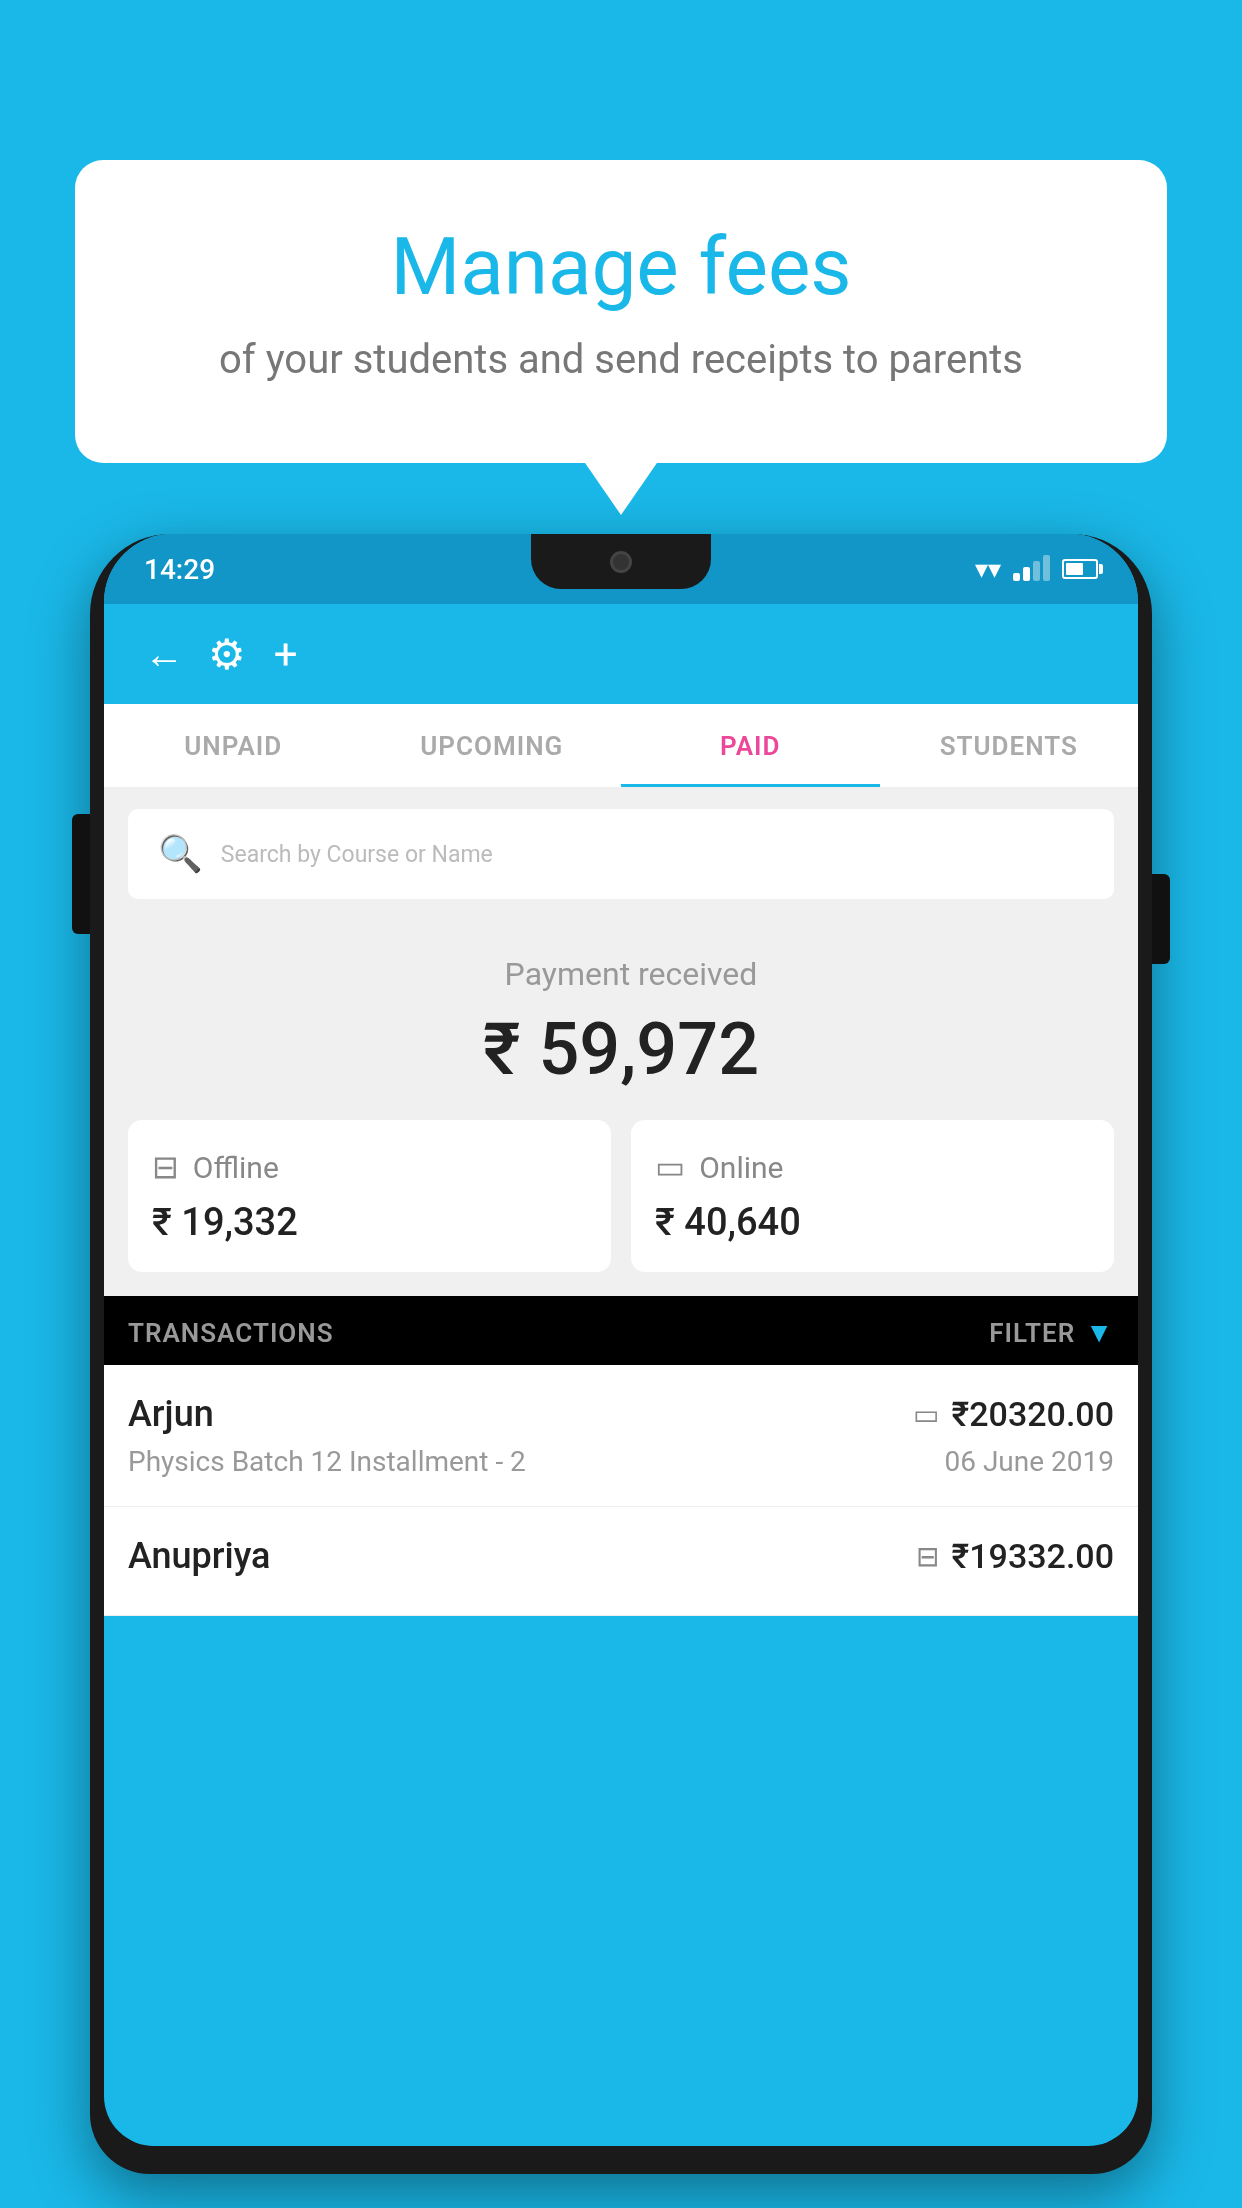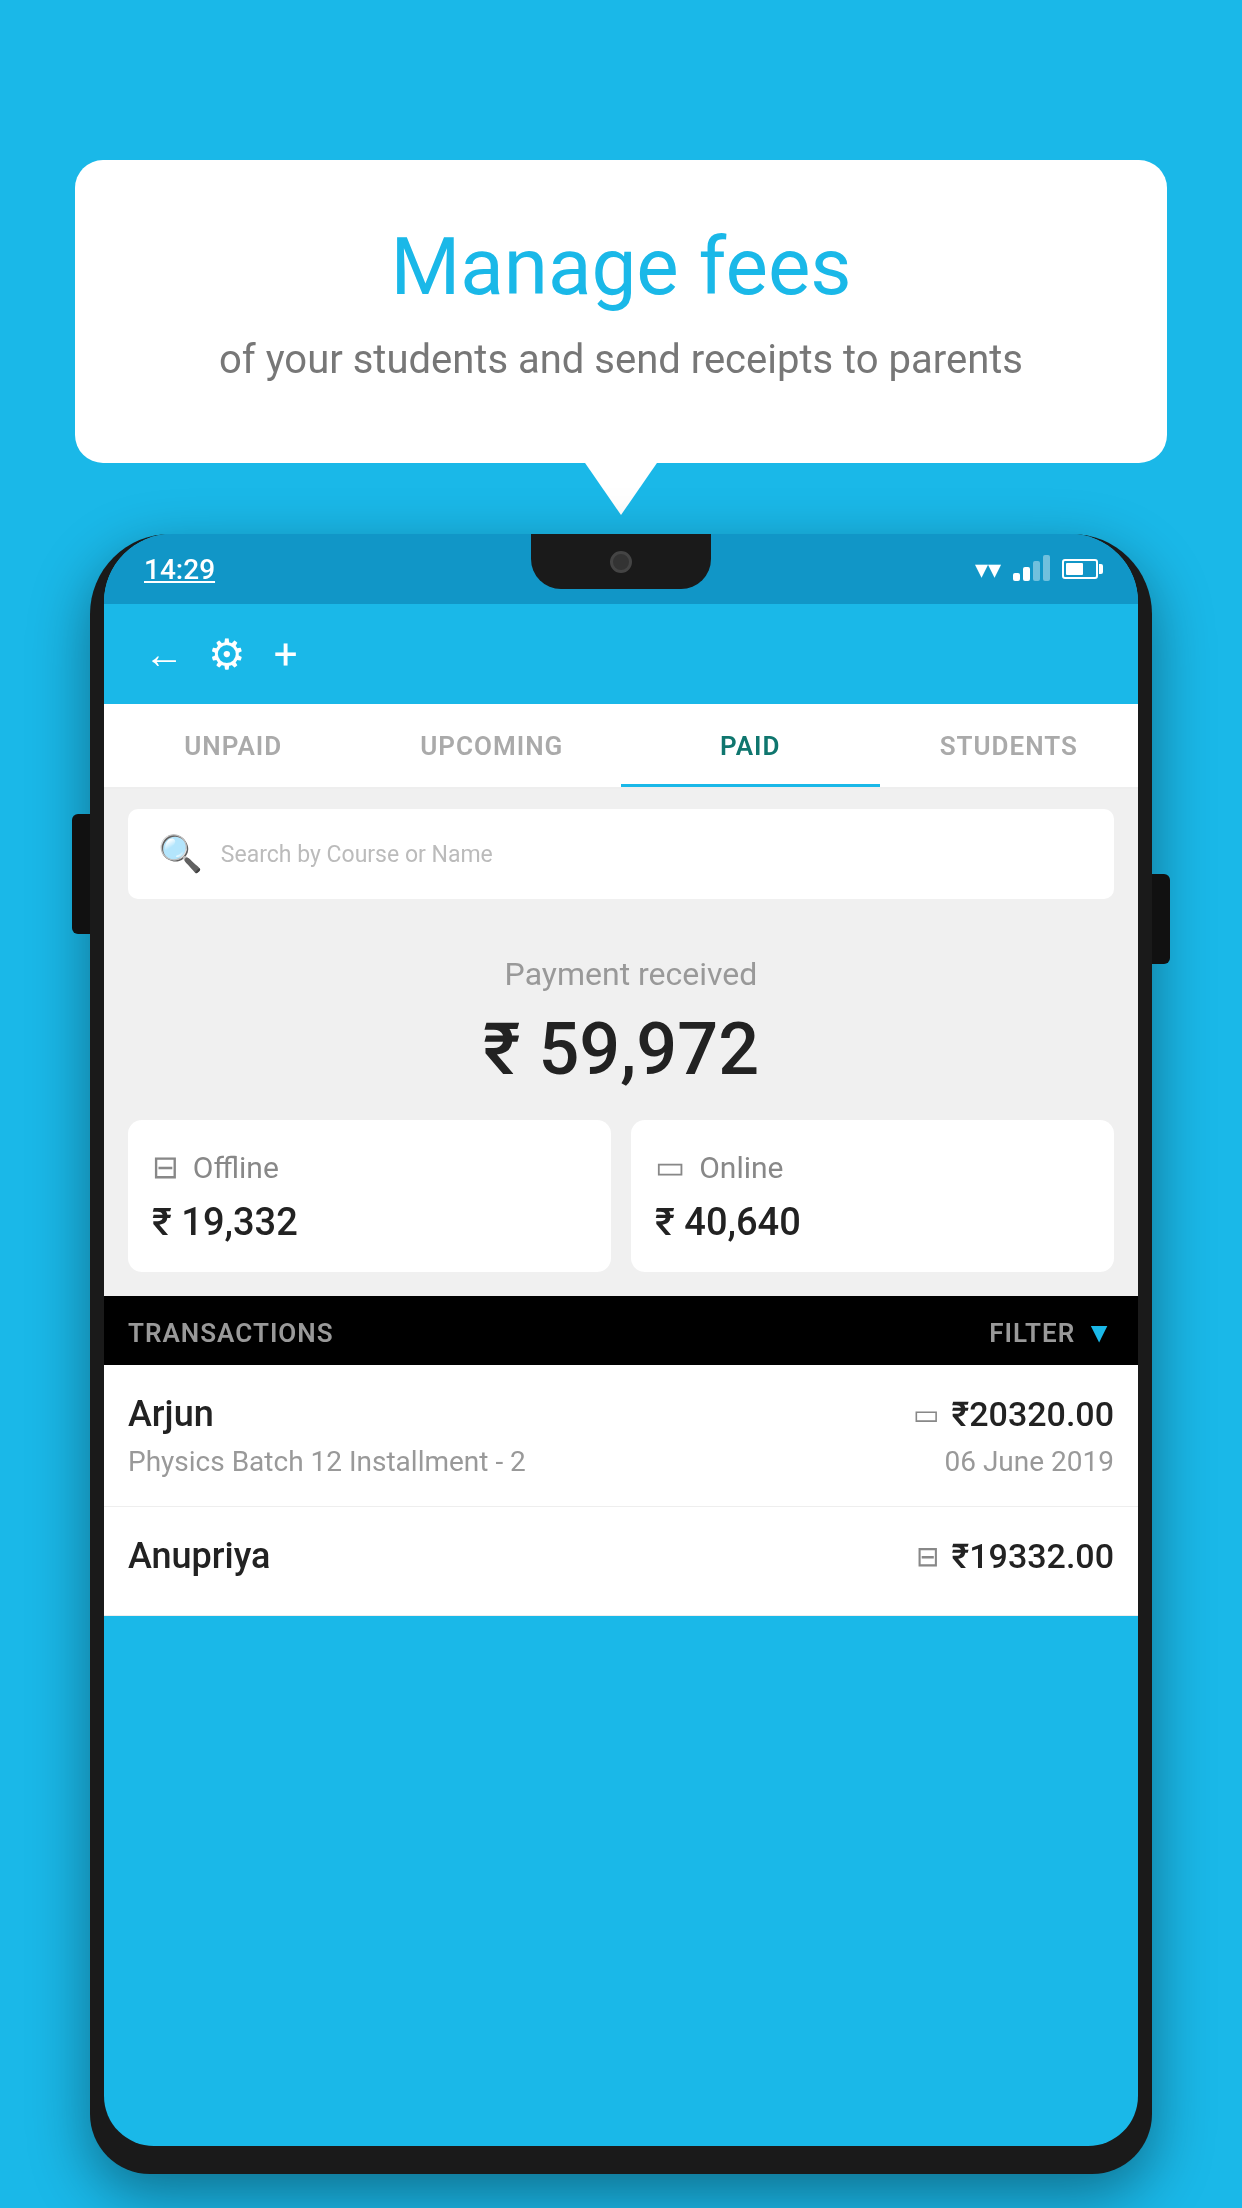--- a/index.html
+++ b/index.html
@@ -113,21 +113,20 @@
       display: flex;
       align-items: center;
       padding: 0 40px;
       position: relative;
     }
 
     .status-time {
       color: white;
       font-size: 28px;
       font-weight: 500;
-      text-decoration: underline;
     }
 
     .notch {
       position: absolute;
       top: 0;
       left: 50%;
       transform: translateX(-50%);
       width: 180px;
       height: 55px;
       background: #1a1a1a;
@@ -253,21 +252,21 @@
       justify-content: center;
       font-size: 26px;
       font-weight: 600;
       color: #aaa;
       cursor: pointer;
       letter-spacing: 1px;
       position: relative;
     }
 
     .tab.active {
-      color: #0f766e;
+      color: #ec4899;
     }
 
     .tab.active::after {
       content: '';
       position: absolute;
       bottom: 0;
       left: 0;
       right: 0;
       height: 3px;
       background: #1ab8e8;

